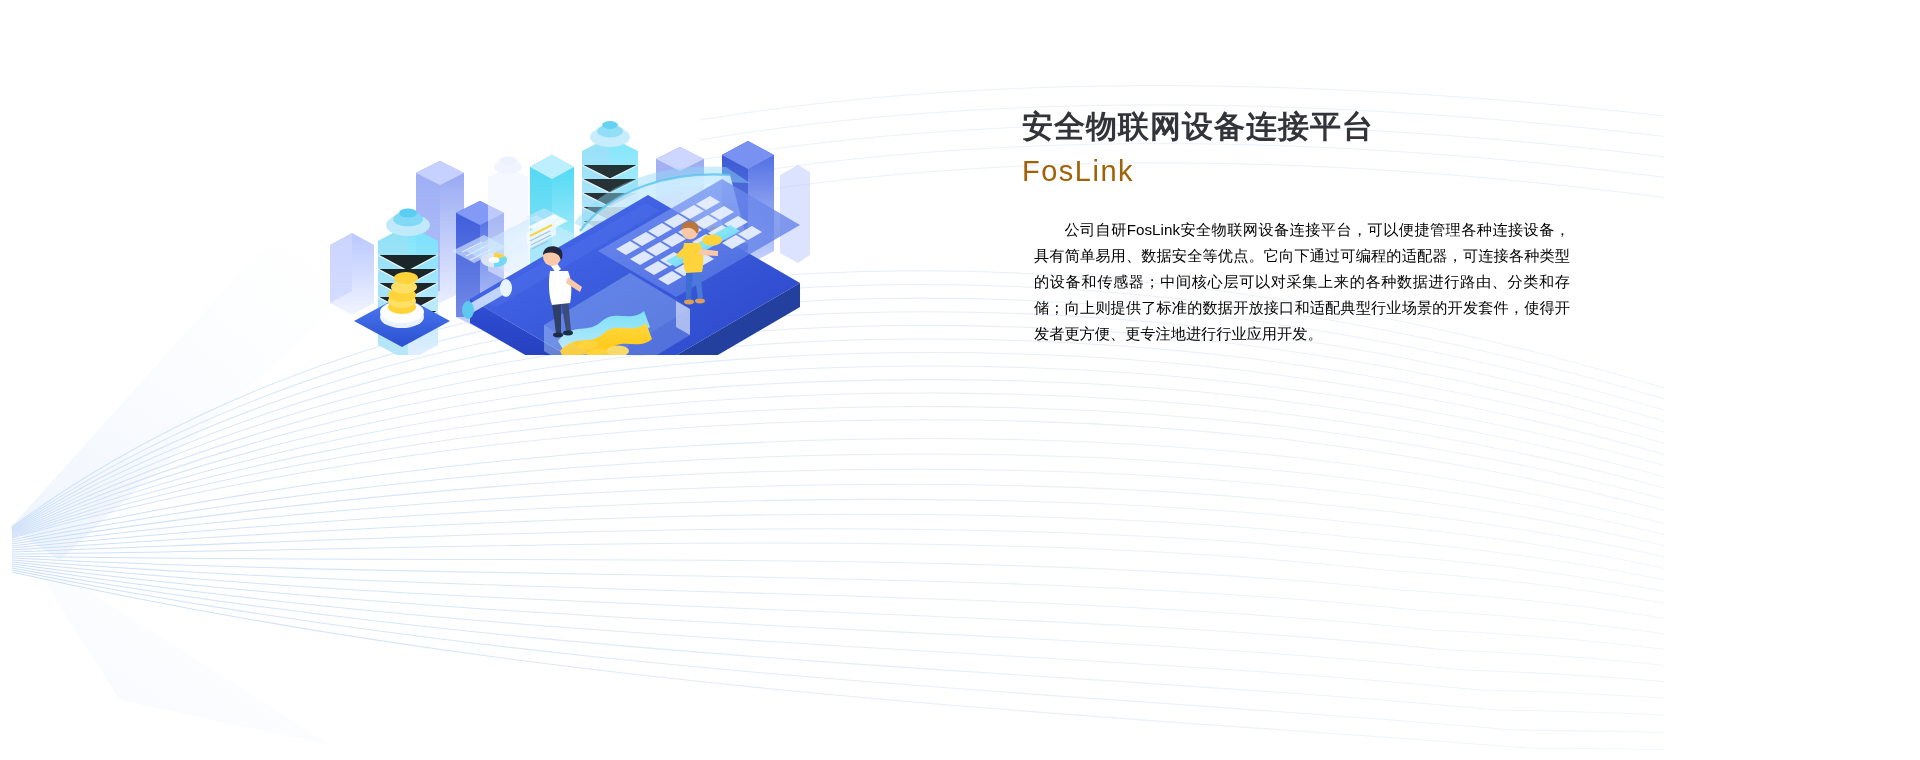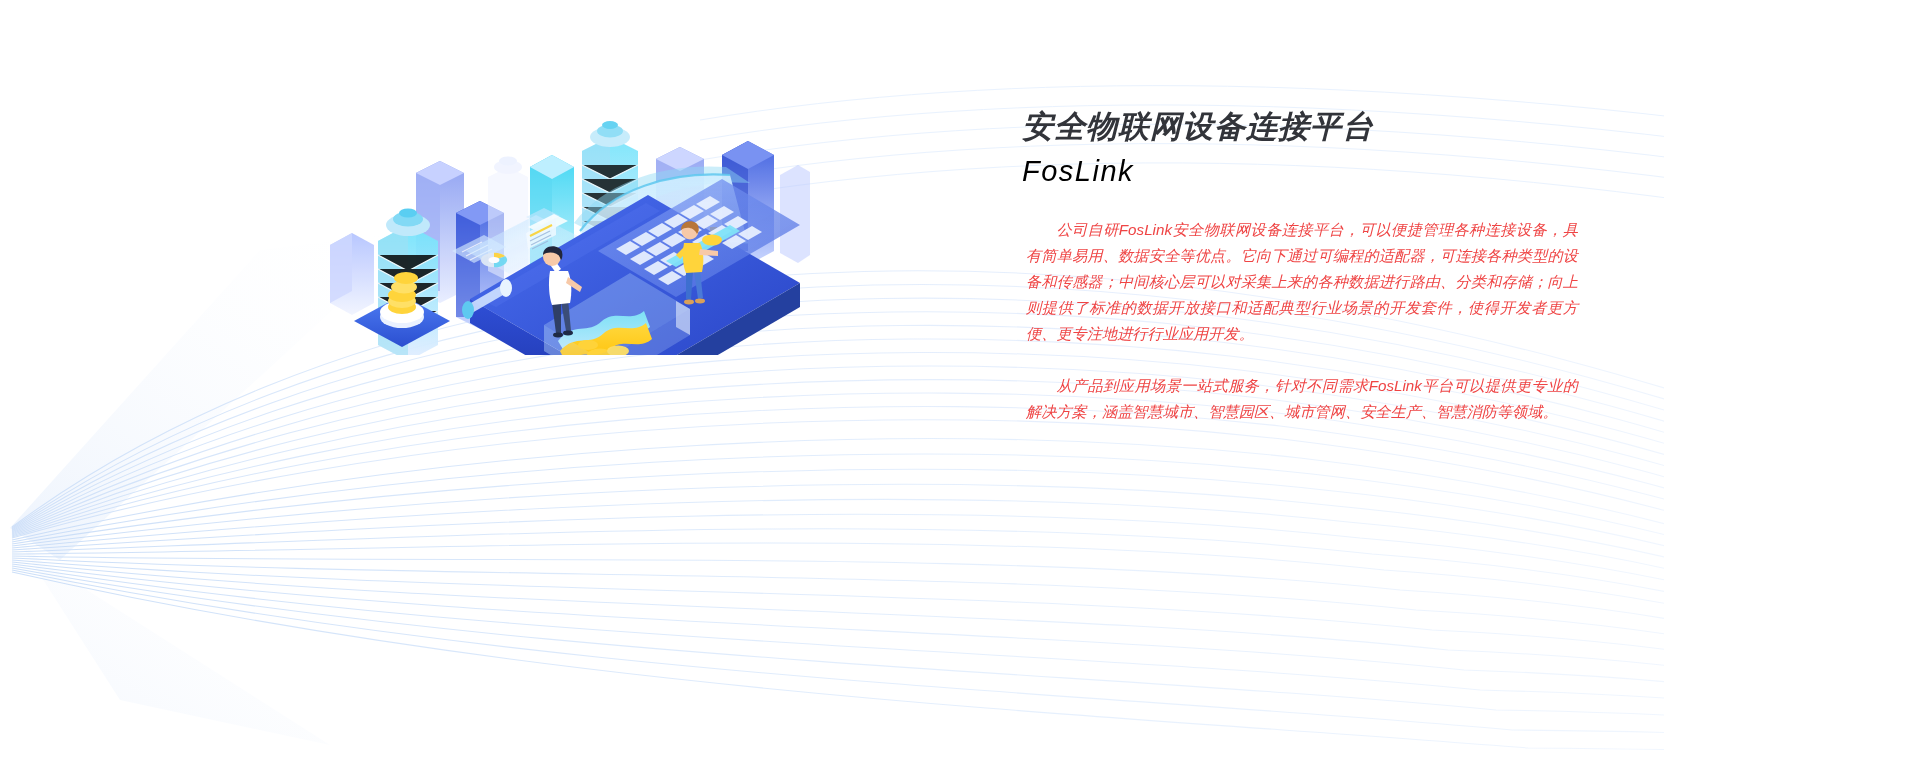--- a/index.html
+++ b/index.html
@@ -13,21 +13,20 @@
     overflow: hidden;
     font-family: "Liberation Sans", "DejaVu Sans", sans-serif;
     position: relative;
   }
   #stage {
     position: relative;
     width: 1664px;
     height: 760px;
     background: #ffffff;
     overflow: hidden;
-    font-style: italic;
   }
   
   #bg-waves {
     position: absolute;
     left: 0; top: 0;
     width: 1920px; height: 760px;
     pointer-events: none;
   }
   
   #illustration {
@@ -49,30 +48,30 @@
     font-weight: bold;
     color: #32343a;
     letter-spacing: 1px;
     line-height: 1.25;
     margin: 0;
     white-space: nowrap;
   }
   #page-subtitle {
     font-size: 29px;
     font-weight: normal;
-    color: #000000;
+    color: #a16207;
     letter-spacing: 1.5px;
     line-height: 1.25;
     margin: 6px 0 0 0;
   }
   .para {
     font-size: 15.2px;
     line-height: 26px;
-    color: #ef4444;
-    margin: 4px;
+    color: #000000;
+    margin: 12px;
     text-align: justify;
     text-justify: inter-ideograph;
     text-indent: 2em;
   }
   #para-1 { margin-top: 28px; }
   #para-2 { margin-top: 26px; }
   #para-3 { margin-top: 26px; }
 </style>
 </head>
 <body>
@@ -458,16 +457,15 @@
       <circle cx="360" cy="176" r="8.5" fill="#f7c9a8"></circle>
       <path d="M351,175 C 351,167 360,164 366,168 C 370,171 369,177 367,179 C 364,172 356,171 351,175 Z" fill="#b8763a"></path>
     </g>
   </svg>
 
   <div id="content">
     <h1 id="page-title">安全物联网设备连接平台</h1>
     <div id="page-subtitle">FosLink</div>
 
     <p class="para" id="para-1">公司自研FosLink安全物联网设备连接平台，可以便捷管理各种连接设备，具有简单易用、数据安全等优点。它向下通过可编程的适配器，可连接各种类型的设备和传感器；中间核心层可以对采集上来的各种数据进行路由、分类和存储；向上则提供了标准的数据开放接口和适配典型行业场景的开发套件，使得开发者更方便、更专注地进行行业应用开发。</p>
-    <p class="para" id="para-3">从产品到应用场景一站式服务，针对不同需求FosLink平台可以提供更专业的解决方案，涵盖智慧城市、智慧园区、城市管网、安全生产、智慧消防等领域。</p>
   </div>
 
 </div>
 
 </body></html>

